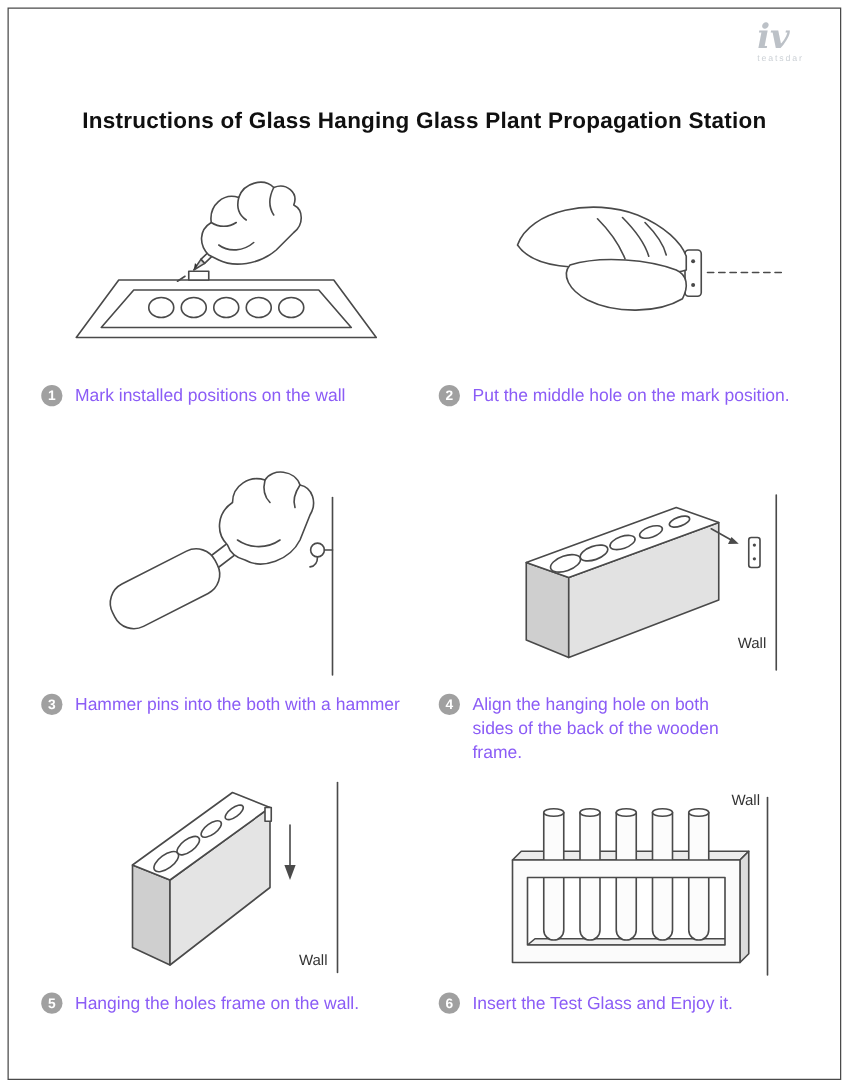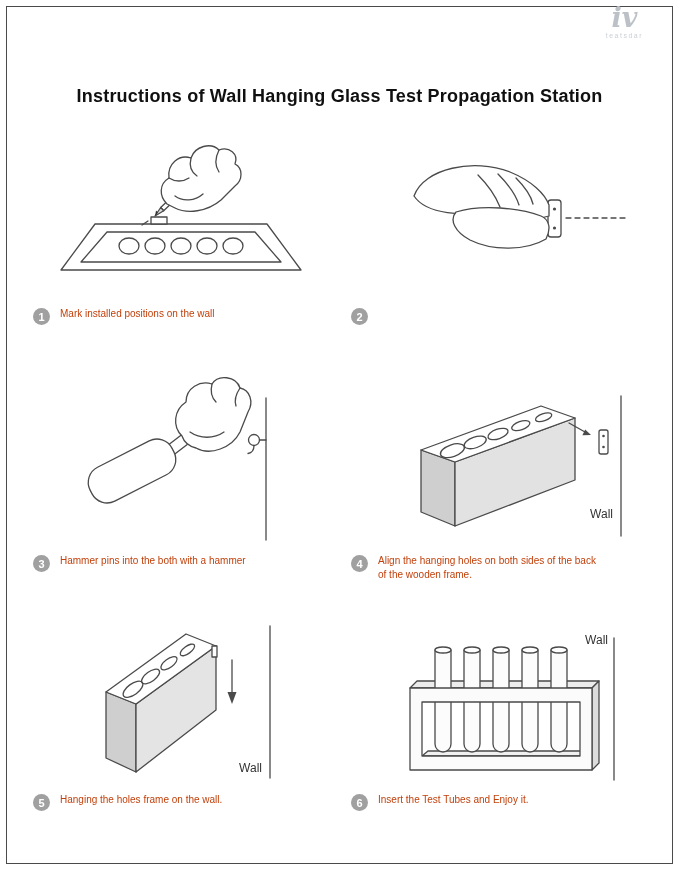--- a/index.html
+++ b/index.html
@@ -1,46 +1,46 @@
 <!DOCTYPE html>
 <html><head>
 <meta charset="utf-8">
 <style>
   * { margin:0; padding:0; box-sizing:border-box; }
   html,body { background:#ffffff; }
   body { font-family:"Liberation Sans", sans-serif; color:#1a1a1a; }
   .page { position:relative; width:679px; height:870px; background:#fff; overflow:hidden; }
   .border-frame { position:absolute; inset:6px; border:1.6px solid #4a4a4a; pointer-events:none; }
-  .logo { position:absolute; top:4px; right:36px; text-align:center; }
+  .logo { position:absolute; top:16px; right:36px; text-align:left; }
   .logo-glyph { font-family:"DejaVu Serif", serif; font-style:italic; font-weight:bold;
                 font-size:27px; color:#bcc1c7; line-height:1; display:block; }
   .logo-text { font-size:7px; letter-spacing:1.5px; color:#ccd1d6; display:block; margin-top:1px; }
   .title { position:absolute; top:86px; left:0; right:0; text-align:center;
            font-size:18px; font-weight:bold; color:#101010; letter-spacing:.2px; }
   .illus { position:absolute; }
   .step { position:absolute; display:flex; align-items:flex-start; gap:10px; }
   .step-num { width:17px; height:17px; border-radius:50%; background:#a0a0a0; color:#fff;
               font-size:11px; font-weight:bold; display:flex; align-items:center;
               justify-content:center; flex:0 0 17px; margin-top:1px; }
-  .step-text { font-size:10px; line-height:1.35; color:#c2410c; }
+  .step-text { font-size:14px; line-height:1.35; color:#8b5cf6; }
   svg text { font-family:"Liberation Sans", sans-serif; font-size:12px; fill:#333; }
   .ln { stroke:#4a4a4a; stroke-width:1.3; fill:none; stroke-linecap:round; stroke-linejoin:round; }
 </style>
 </head>
 <body>
 
 <div class="page">
   <div class="border-frame"></div>
 
   <div class="logo">
     <span class="logo-glyph">iv</span>
     <span class="logo-text">teatsdar</span>
   </div>
 
-  <div class="title">Instructions of Wall Hanging Glass Test Propagation Station</div>
+  <div class="title">Instructions of Glass Hanging Glass Plant Propagation Station</div>
 
   <svg class="illus" style="left:55px; top:138px;" width="250" height="168" viewBox="0 0 250 168">
     <g class="ln">
       <g>
         <polygon points="6,132 40,86 212,86 246,132" fill="#ffffff"></polygon>
         <polygon points="26,124 52,94 200,94 226,124" fill="#ffffff"></polygon>
         <ellipse cx="74" cy="108" rx="10" ry="8"></ellipse>
         <ellipse cx="100" cy="108" rx="10" ry="8"></ellipse>
         <ellipse cx="126" cy="108" rx="10" ry="8"></ellipse>
         <ellipse cx="152" cy="108" rx="10" ry="8"></ellipse>
@@ -173,30 +173,31 @@
       <path d="M14,58 H196 V140 H14 Z M26,72 H184 V126 H26 Z" fill="#fbfbfb" fill-rule="evenodd"></path>
     </g>
   </svg>
 
   <div class="step" style="left:33px; top:307px; width:300px;">
     <div class="step-num">1</div>
     <div class="step-text">Mark installed positions on the wall</div>
   </div>
   <div class="step" style="left:351px; top:307px; width:300px;">
     <div class="step-num">2</div>
+    <div class="step-text">Put the middle hole on the mark position.</div>
   </div>
   <div class="step" style="left:33px; top:554px; width:300px;">
     <div class="step-num">3</div>
     <div class="step-text">Hammer pins into the both with a hammer</div>
   </div>
   <div class="step" style="left:351px; top:554px; width:250px;">
     <div class="step-num">4</div>
-    <div class="step-text">Align the hanging holes on both sides of the back of the wooden frame.</div>
+    <div class="step-text">Align the hanging hole on both sides of the back of the wooden frame.</div>
   </div>
   <div class="step" style="left:33px; top:793px; width:300px;">
     <div class="step-num">5</div>
     <div class="step-text">Hanging the holes frame on the wall.</div>
   </div>
   <div class="step" style="left:351px; top:793px; width:300px;">
     <div class="step-num">6</div>
-    <div class="step-text">Insert the Test Tubes and Enjoy it.</div>
+    <div class="step-text">Insert the Test Glass and Enjoy it.</div>
   </div>
 </div>
 
 </body></html>

